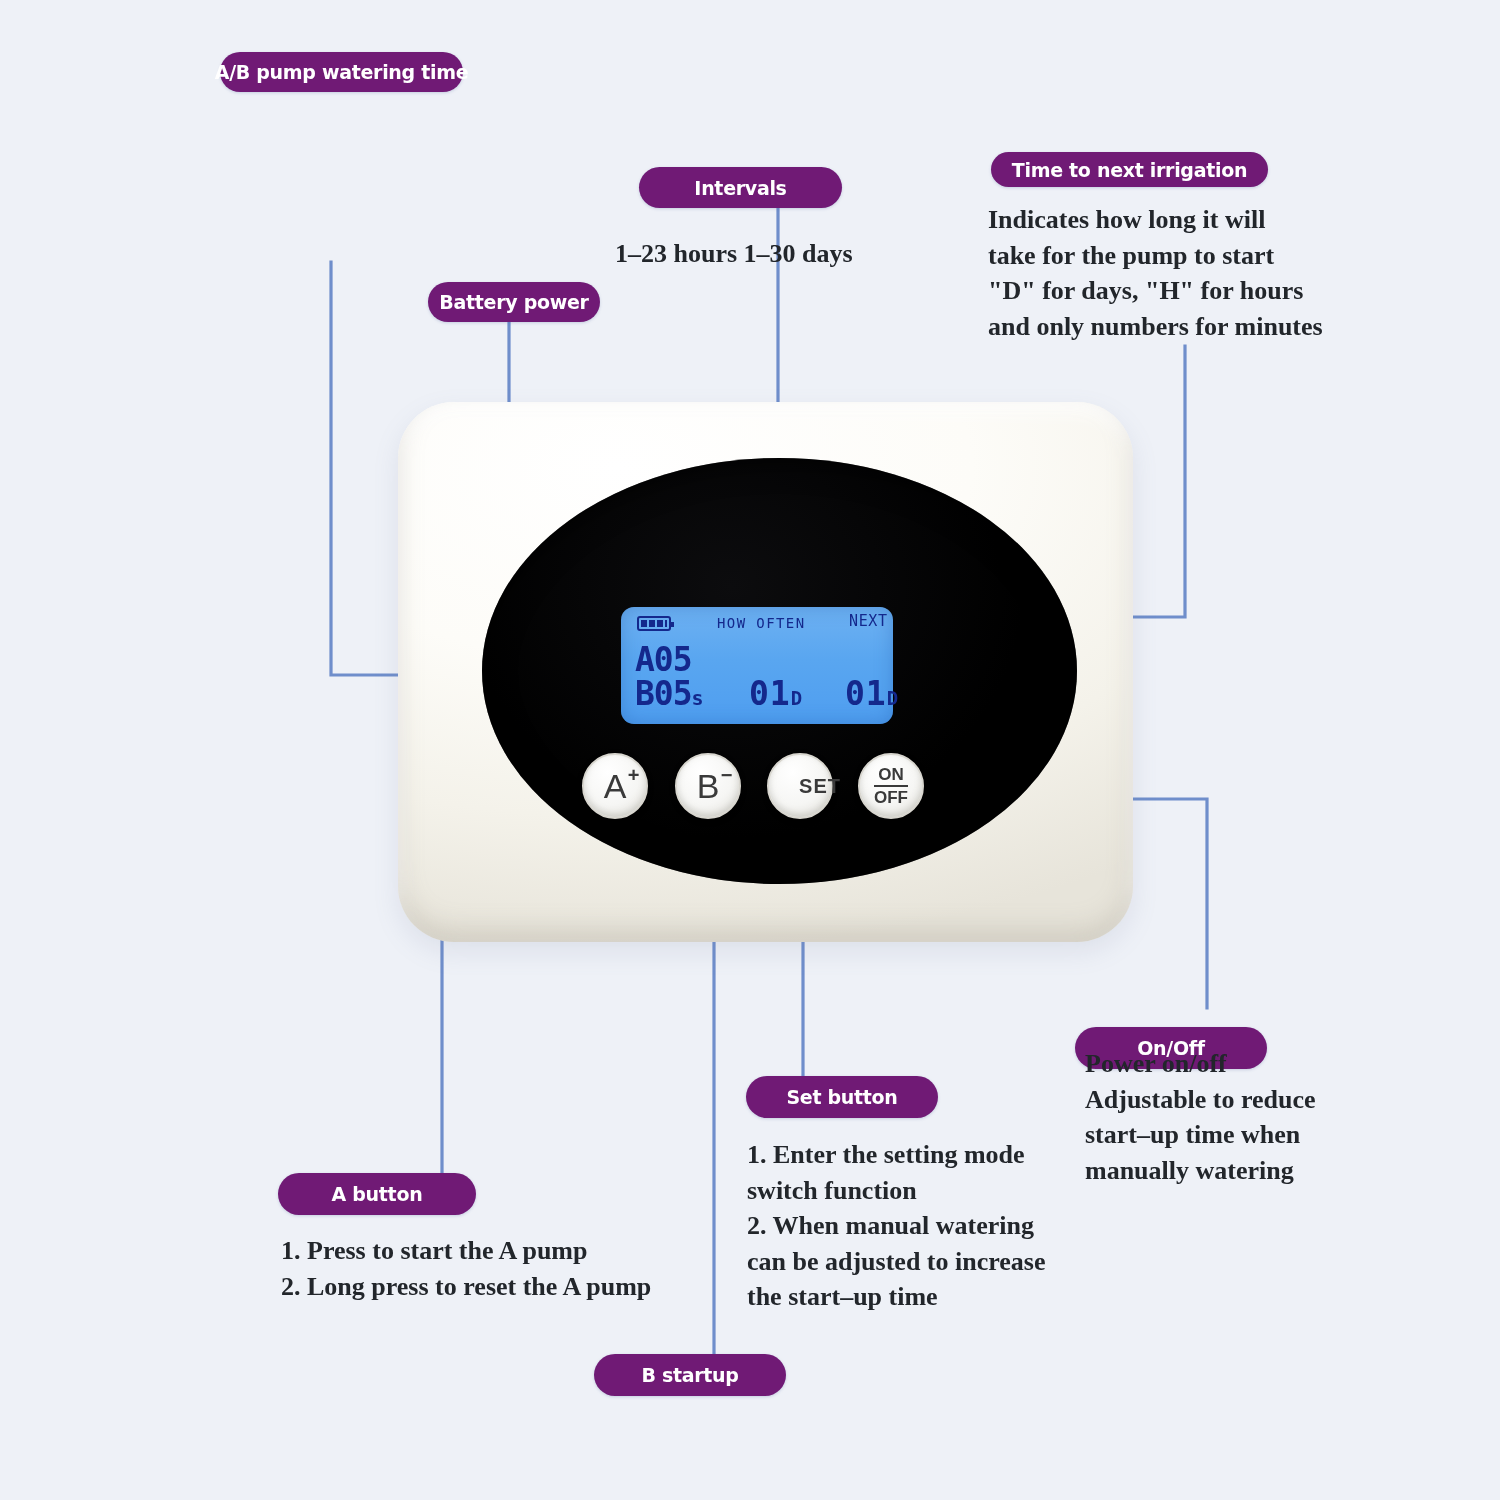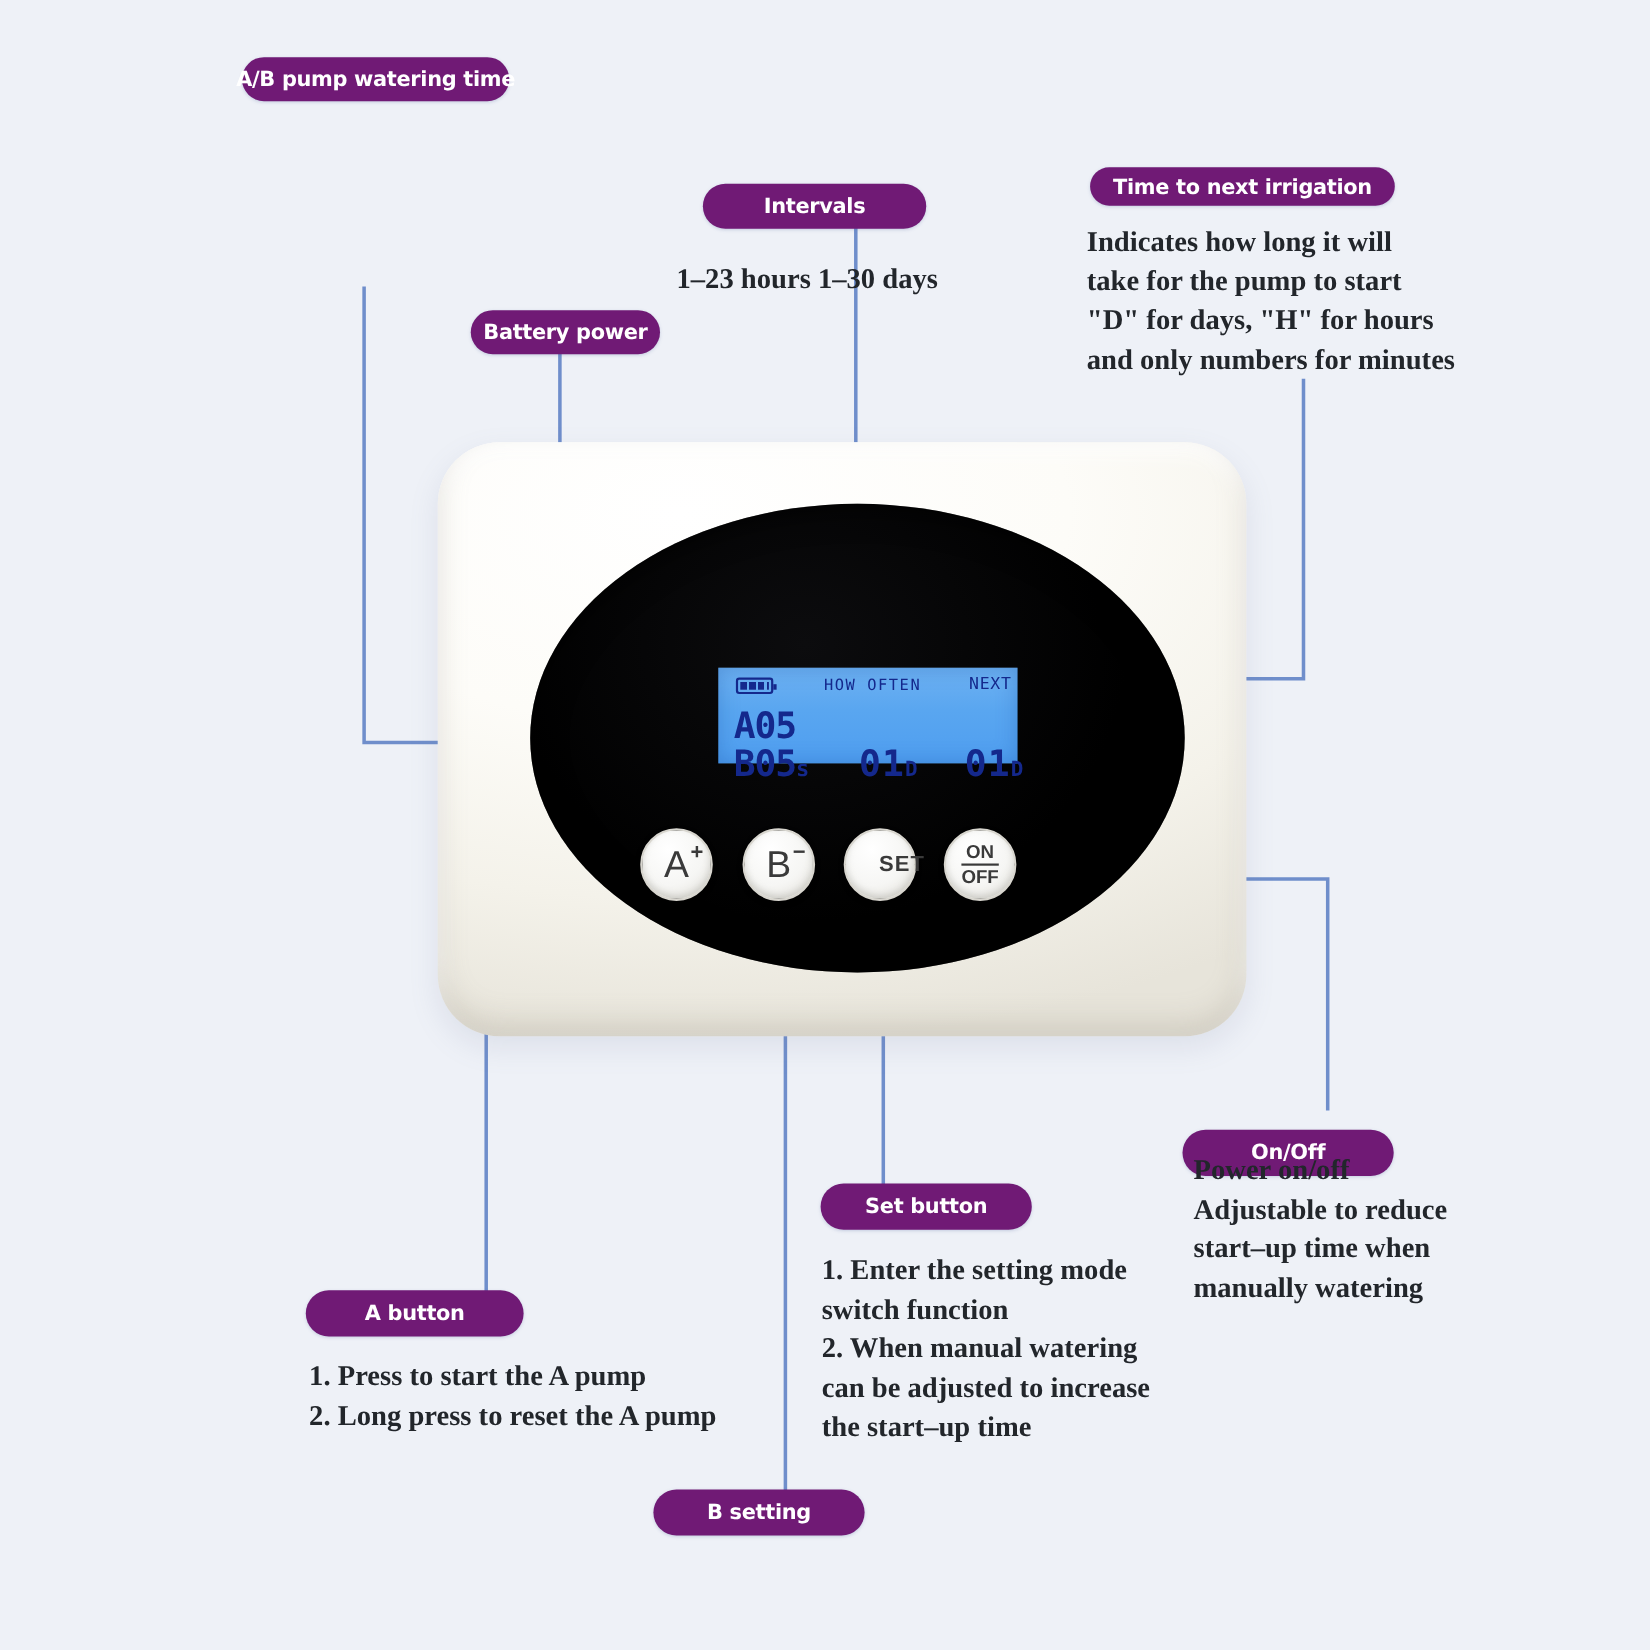--- a/index.html
+++ b/index.html
@@ -83,28 +83,29 @@
     width: 595px;
     height: 426px;
     border-radius: 50%;
     background: radial-gradient(ellipse at 42% 30%, #0c0c0e 0%, #000 60%, #000 100%);
     box-shadow: inset 0 0 30px rgba(0,0,0,.9);
   }
 
   
   #lcd {
     position: absolute;
-    left: 653px;
+    left: 621px;
     top: 607px;
     width: 272px;
-    height: 87px;
+    height: 117px;
     background: linear-gradient(180deg, #6eb1f2 0%, #59a6f0 45%, #4f9ef0 100%);
     box-shadow: inset 0 0 18px rgba(30,90,170,.35);
     font-family: "DejaVu Sans Mono", monospace;
     color: #14288c;
+    border-radius: 13px;
   }
   .bat {
     position: absolute;
     left: 16px;
     top: 9px;
     width: 34px;
     height: 15px;
     border: 2px solid #14288c;
     border-radius: 3px;
     box-sizing: border-box;
@@ -330,15 +331,15 @@
 2. When manual watering
 can be adjusted to increase
 the start–up time</div>
 
   <div class="badge" style="left:1075px; top:987px; width:192px; height:42px;margin-top:40px;">On/Off</div>
   <div class="note" style="left:1085px; top:1046px; width:400px;">Power on/off
 Adjustable to reduce
 start–up time when
 manually watering</div>
 
-  <div class="badge" style="left:594px; top:1354px; width:192px; height:42px;">B setting</div>
+  <div class="badge" style="left:594px; top:1354px; width:192px; height:42px;">B startup</div>
 
 </div>
 
 </body></html>

